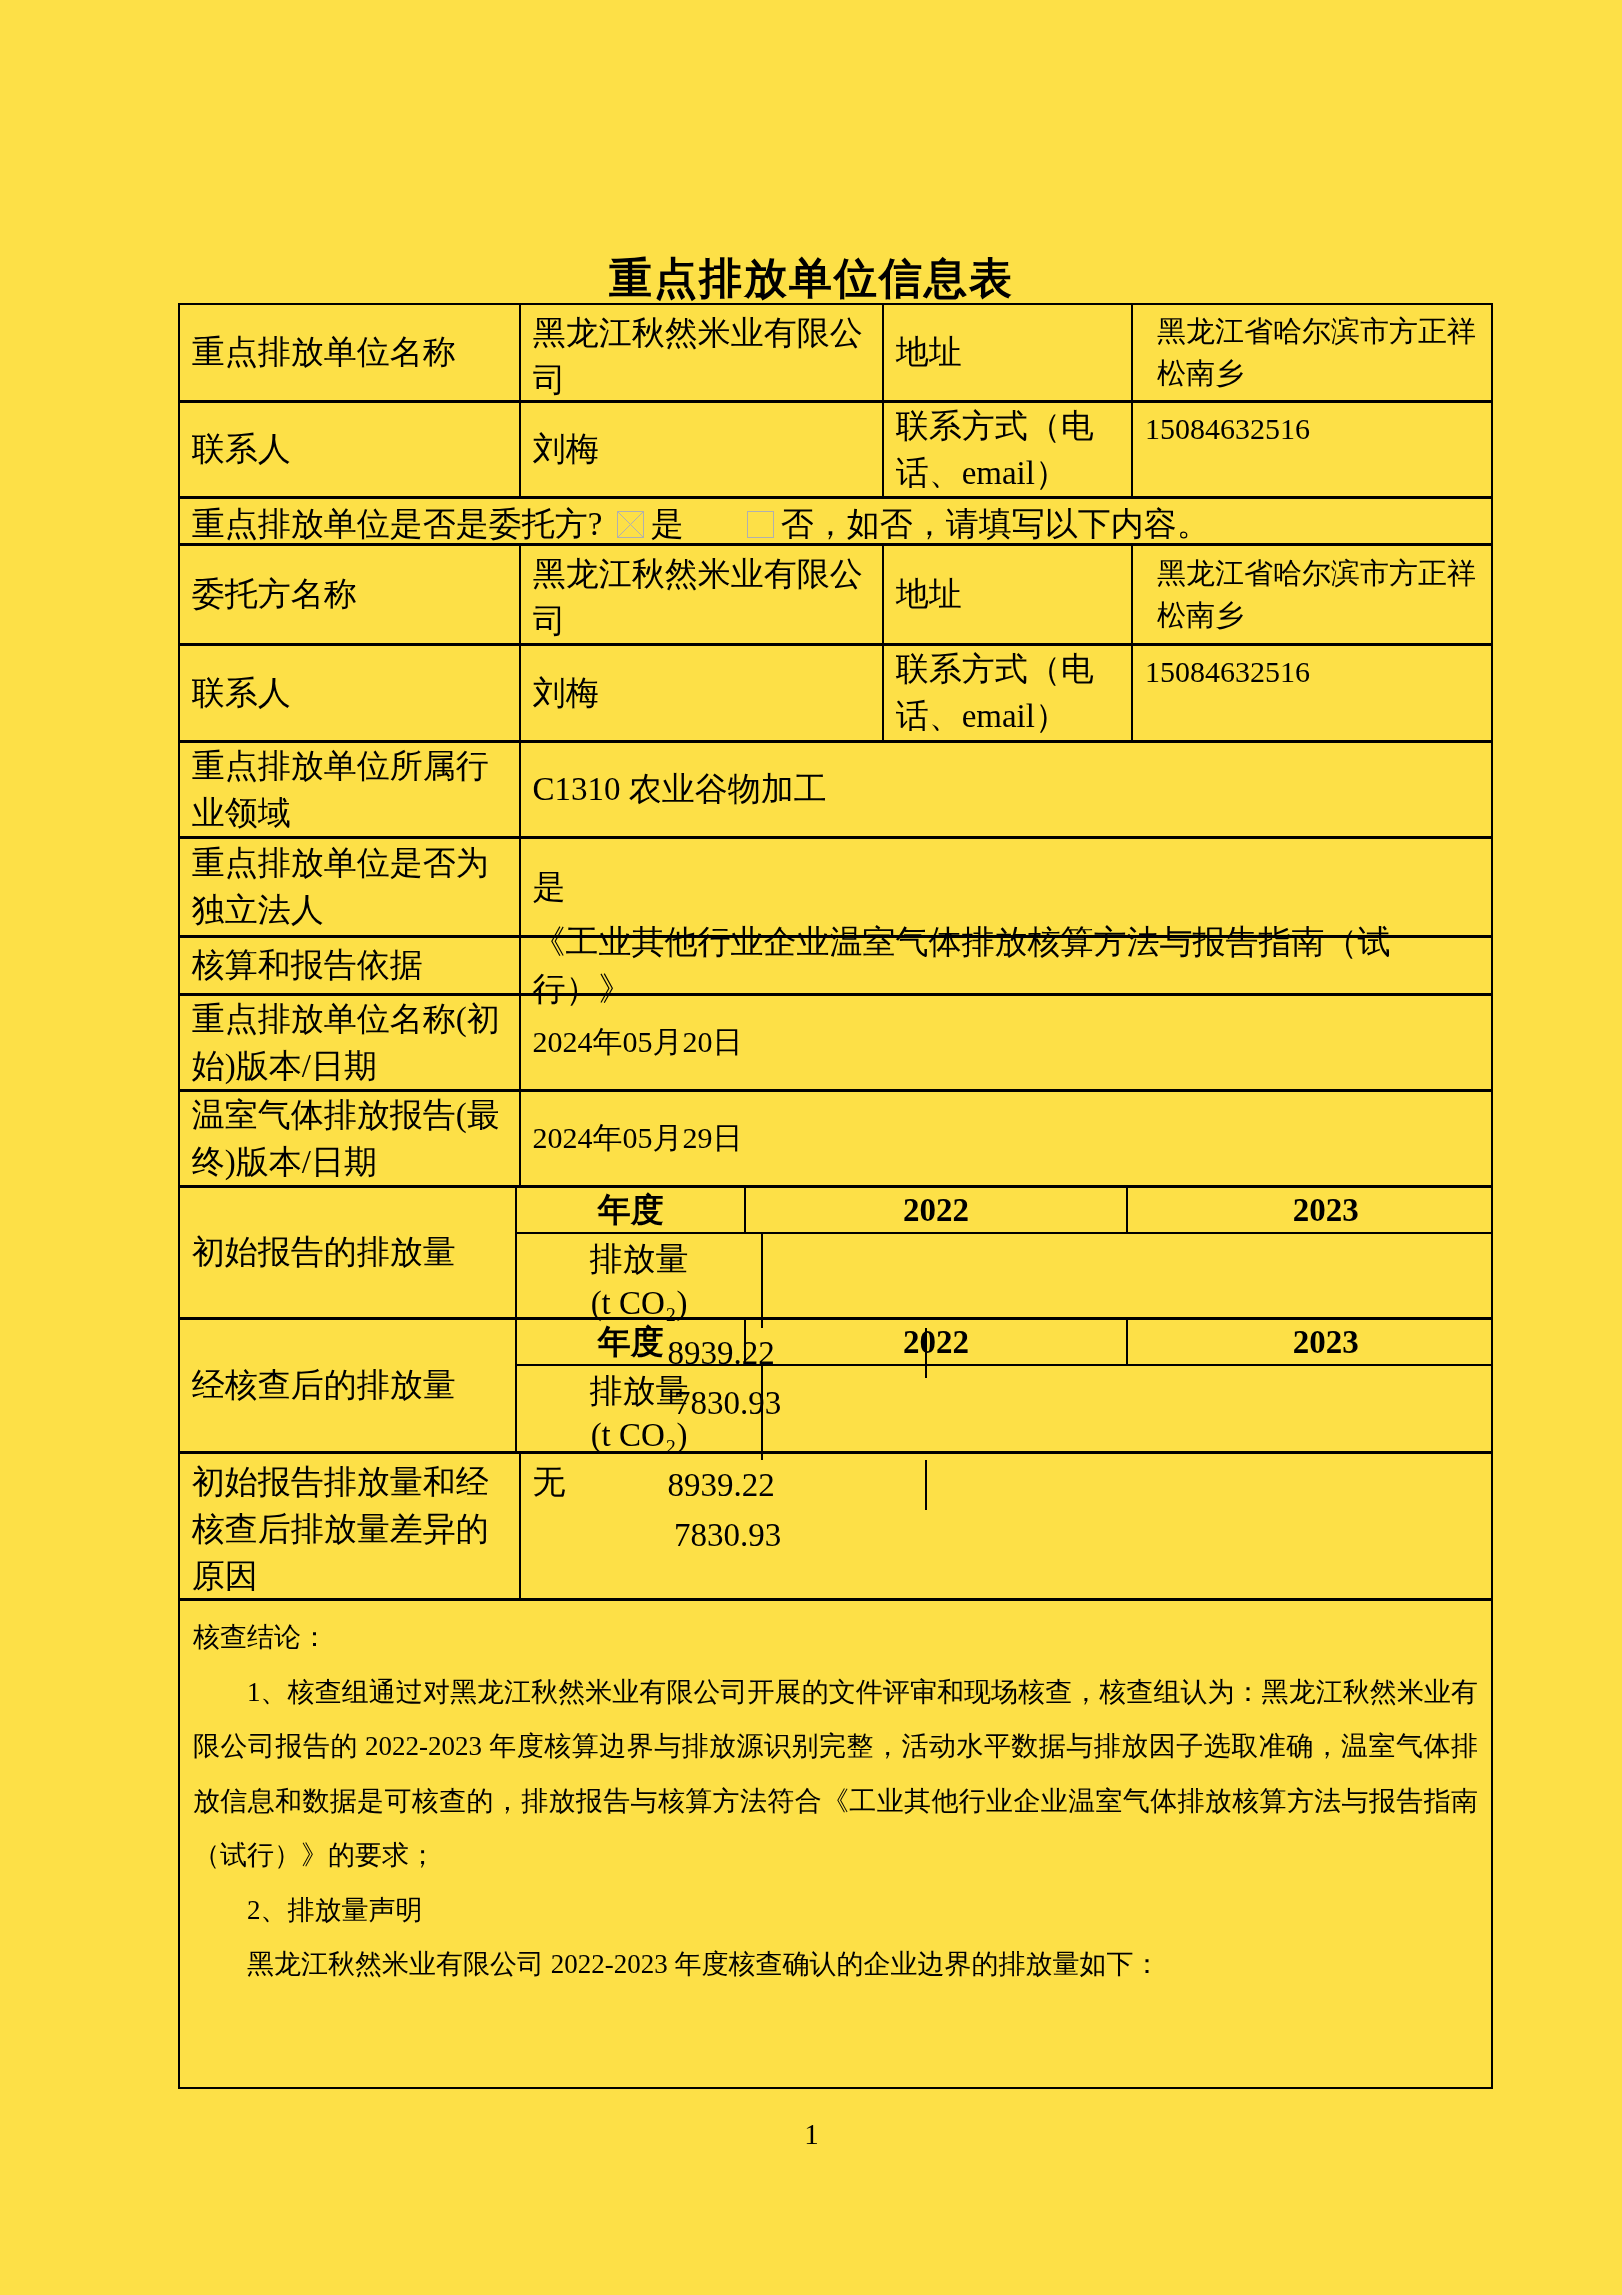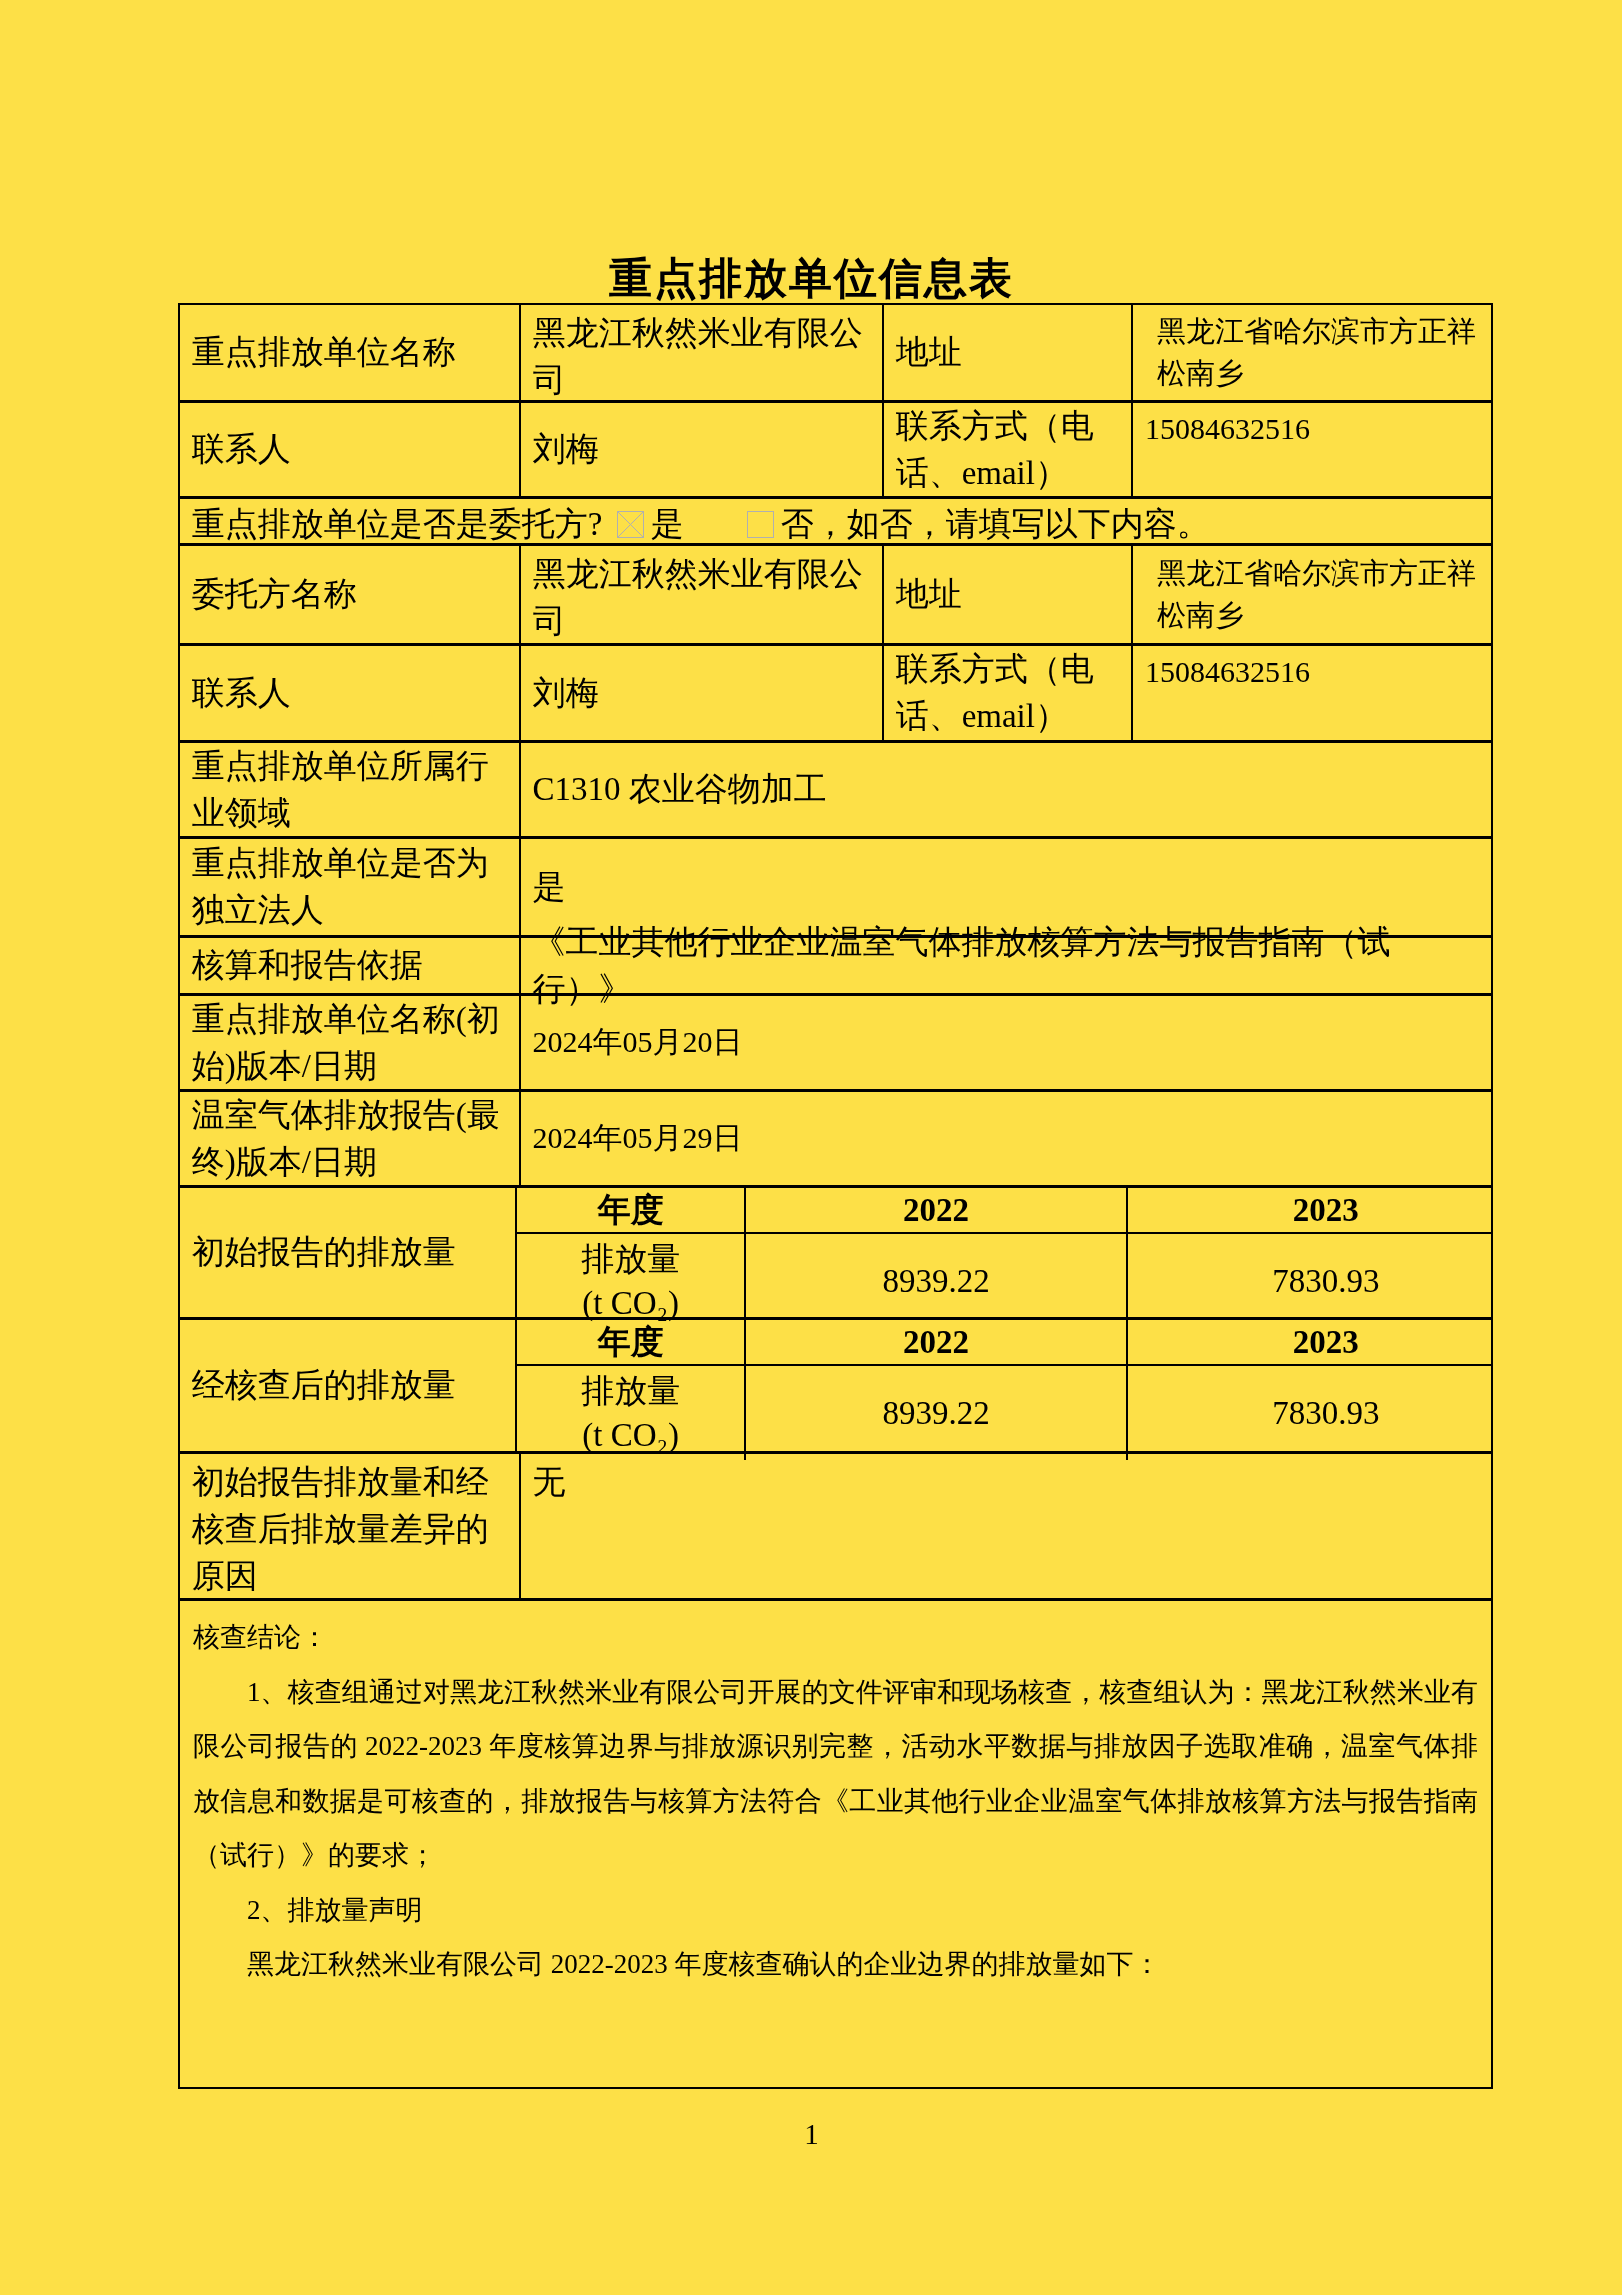--- a/index.html
+++ b/index.html
@@ -44,21 +44,21 @@
   }
   .c:last-child { border-right:none; }
   .w1{width:342px} .w2{width:364px} .w3{width:250px} .w4{width:359px}
   .spanall{width:974px}
   .top{align-items:flex-start;}
   .num{font-size:30px;}
   .small{font-size:29px;padding-left:24px;}
   
   .em-right{width:974px; display:flex; flex-direction:column;border-radius:25px;}
   .em-row{display:flex; flex:1; border-bottom:2.6px solid #000;}
-  .em-row:last-child{border-bottom:none;}
+  .em-row:last-child{border-bottom:none;flex-direction:column;}
   .em-c{
     border-right:2px solid #000;
     display:flex; align-items:center; justify-content:center;
     text-align:center; font-size:33px; line-height:1.35; padding:2.6px 6.5px;
   }
   .em-c:last-child{border-right:none;margin-left:33px;}
   .ew1{width:246px} .ew2{width:410px} .ew3{width:355px}
   .bold{font-weight:bold;}
   
   .cb-row{ padding:3.9px 11.8px; font-size:33px; }

